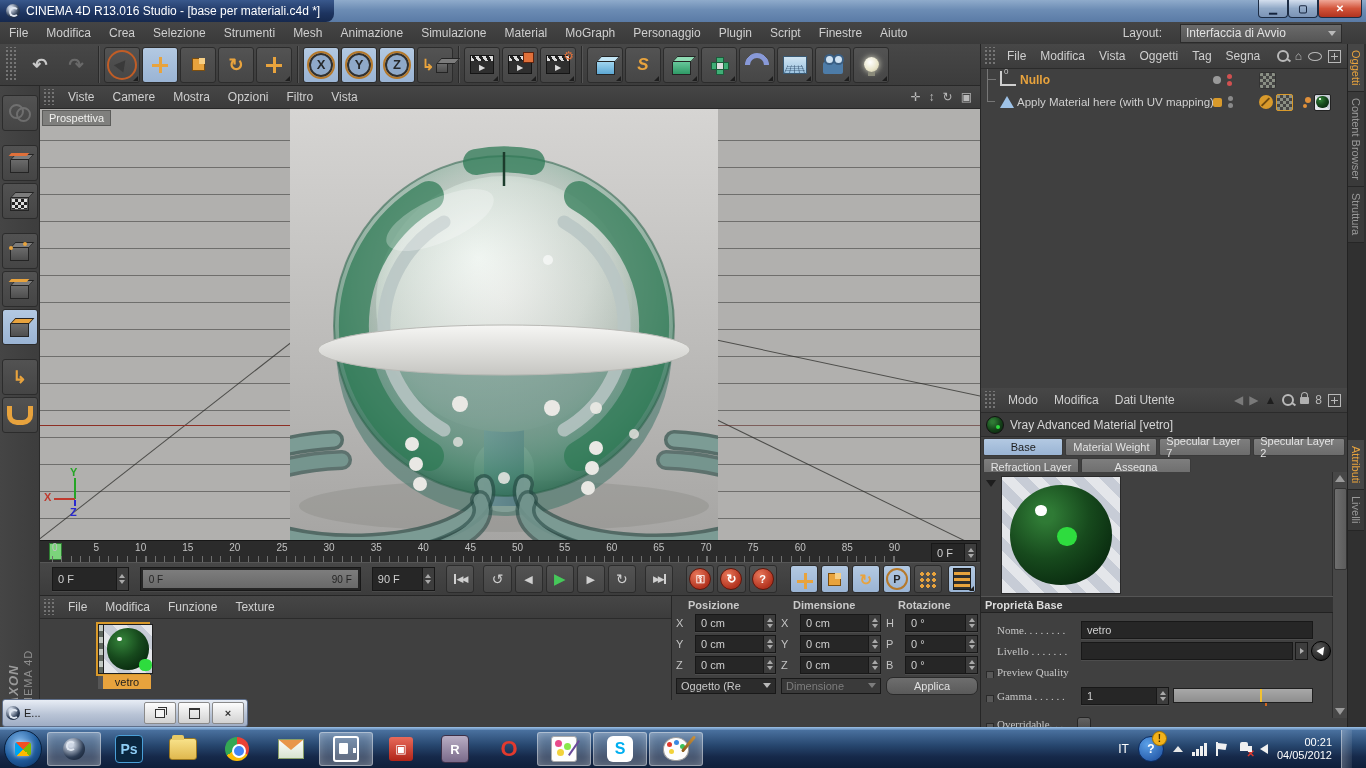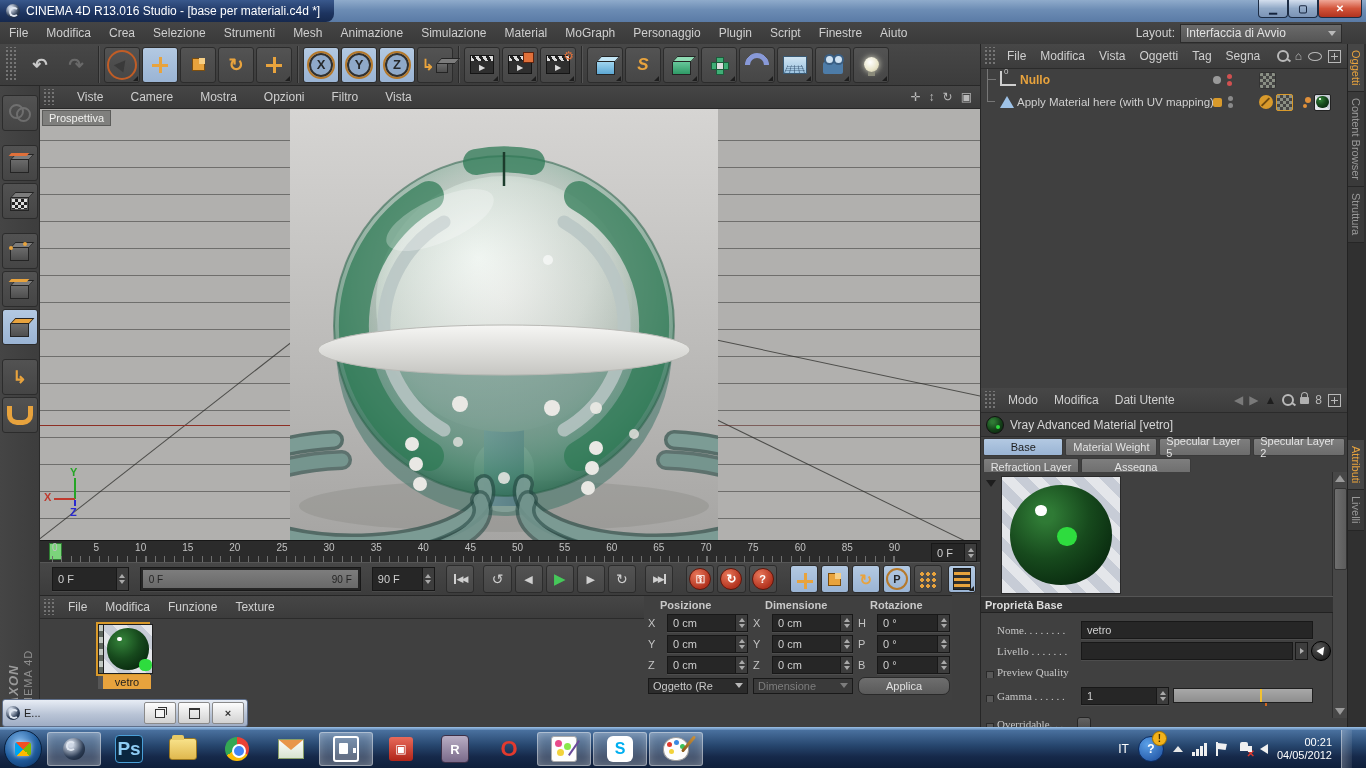--- a/index.html
+++ b/index.html
@@ -23,21 +23,21 @@
     border:2px solid #dfe6f0;border-right-color:transparent;}
   #wbtns{position:absolute;right:4px;top:0;display:flex;}
   .wbtn{width:28px;height:17px;border:1px solid #1c2c44;border-top:none;border-radius:0 0 4px 4px;
     background:linear-gradient(#cfdcec,#8ba4c4 50%,#70880a0);display:flex;align-items:center;justify-content:center;
     color:#14233c;font-size:10px;font-weight:bold;background:linear-gradient(#d4dfee,#90a8c6 50%,#7b94b6);}
   .wbtn.close{width:42px;background:linear-gradient(#f0a898,#d3543a 50%,#b03320);color:#fff;}
 
   
   #menubar{left:0;top:22px;width:1366px;height:22px;background:linear-gradient(#454545,#3a3a3a);
     border-bottom:1px solid #2a2a2a;display:flex;align-items:center;}
-  #layoutbox{margin-left:auto;display:flex;align-items:center;gap:5px;padding-right:24px;border-radius:6px;}
+  #layoutbox{margin-left:auto;display:flex;align-items:center;gap:18px;padding-right:24px;border-radius:6px;}
   #layoutdd{width:150px;height:17px;background:linear-gradient(#6a6a6a,#555);border:1px solid #2b2b2b;
     display:flex;align-items:center;padding:0 5px;color:#e2e2e2;}
   .dar{width:0;height:0;border-left:4px solid transparent;border-right:4px solid transparent;
     border-top:5px solid #b9b9b9;margin-left:auto;}
 
   
   #toolbar{left:0;top:44px;width:980px;height:42px;background:linear-gradient(#474747,#3c3c3c);
     border-bottom:1px solid #282828;display:flex;align-items:center;gap:2px;padding-left:2px;box-sizing:border-box;}
   .tbtn{height:34px;min-width:34px;background:linear-gradient(#535353,#464646);border:1px solid #2c2c2c;border-radius:3px;
     display:flex;align-items:center;justify-content:center;position:relative;color:#c9c9c9;}
@@ -104,21 +104,21 @@
   .globes::before{left:0;top:0;}.globes::after{right:0;bottom:0;}
   .magnet{width:16px;height:14px;border:5px solid #e8a33d;border-bottom:none;border-radius:10px 10px 0 0;transform:rotate(180deg);}
   #maxonbrand{left:0;top:598px;width:40px;height:120px;display:flex;justify-content:center;gap:1px;}
   #maxonbrand span{writing-mode:vertical-rl;transform:rotate(180deg);color:#8f8f8f;letter-spacing:1px;}
   #maxonbrand .mx{font-weight:bold;font-style:italic;font-size:13px;color:#9a9a9a;}
   #maxonbrand .cn{font-size:11px;}
 
   
   #viewport{left:40px;top:86px;width:940px;height:454px;background:#b1b0ae;overflow:hidden;}
   #vphead{position:absolute;left:0;top:0;width:100%;height:22px;background:linear-gradient(#464646,#3b3b3b);
-    border-bottom:1px solid #282828;display:flex;align-items:center;z-index:5;gap:9px;}
+    border-bottom:1px solid #282828;display:flex;align-items:center;z-index:5;}
   #vphead .icons{margin-left:auto;display:flex;gap:8px;padding-right:8px;color:#b9b9b9;font-size:12px;}
   #vpbadge{position:absolute;left:2px;top:24px;background:#7f7f7d;border:1px solid #5c5c5a;color:#f0f0ee;
     padding:1px 6px;font-size:11px;z-index:4;}
   #gridlines{position:absolute;left:0;top:28px;width:100%;height:412px;
     background:repeating-linear-gradient(to bottom,transparent 0 26px,rgba(45,45,43,.5) 26px 27px);}
   .diag{position:absolute;height:1px;background:rgba(35,35,33,.7);transform-origin:left center;}
   #redline{position:absolute;left:0;top:339px;width:252px;height:1px;background:#8d2f24;}
   #redline2{position:absolute;left:676px;top:339px;width:264px;height:1px;background:rgba(90,40,35,.6);}
   #render{position:absolute;left:250px;top:22px;width:428px;height:432px;}
   
@@ -174,21 +174,21 @@
   .checker{background-image:linear-gradient(45deg,#5e665e 25%,transparent 25%,transparent 75%,#5e665e 75%),
     linear-gradient(45deg,#5e665e 25%,transparent 25%,transparent 75%,#5e665e 75%);
     background-size:12px 12px;background-position:0 0,6px 6px;background-color:#c3c9c3;}
   .greensphere{position:relative;background:repeating-linear-gradient(45deg,#e4e6ea 0 10px,#c7ccd6 10px 20px);overflow:hidden;}
   .greensphere::before{content:"";position:absolute;left:7%;top:7%;width:86%;height:86%;border-radius:50%;
     background:radial-gradient(circle at 35% 30%,#2f7a35 8%,#174a1d 45%,#0a2c10 78%,#051d09);}
   .greensphere::after{content:"";position:absolute;left:28%;top:24%;width:10%;height:10%;border-radius:50%;background:#fff;
     box-shadow:26px 26px 0 4px #2edc3e;}
 
   
-  #coordmgr{left:644px;top:595px;width:308px;height:105px;background:#404040;border-top:1px solid #262626;box-sizing:border-box;
+  #coordmgr{left:672px;top:595px;width:308px;height:105px;background:#404040;border-top:1px solid #262626;box-sizing:border-box;
     padding:3px 6px 0 4px;}
   #coordgrid{display:grid;grid-template-columns:100px 100px 92px;column-gap:5px;row-gap:3px;}
   .chead{font-size:11px;color:#cicic1;color:#c9c9c9;font-weight:bold;padding-left:12px;}
   .crow{display:flex;align-items:center;gap:3px;}
   .crow .lab{width:8px;font-size:11px;color:#c3c3c3;}
   .crow .well{flex:1;height:16px;}
   .cfoot{height:17px;display:flex;align-items:center;justify-content:center;font-size:11px;}
   .ddbtn{width:100%;height:16px;background:#2c2c2c;border:1px solid #191919;color:#c9c9c9;display:flex;align-items:center;padding:0 4px;box-sizing:border-box;}
   .ddbtn.dis{color:#7d7d7d;background:#3a3a3a;}
   .applybtn{width:100%;height:16px;background:linear-gradient(#6e6e6e,#5a5a5a);border:1px solid #2a2a2a;border-radius:7px;
@@ -292,21 +292,21 @@
   #taskbar{left:0;top:730px;width:1366px;height:38px;
     background:linear-gradient(#4a719f,#27476f 40%,#16294a 70%,#0e1f3a);display:flex;align-items:center;}
   #orb{width:36px;height:36px;margin:0 4px;border-radius:50%;
     background:radial-gradient(circle at 40% 30%,#7db4e8,#1f5c9e 55%,#0a2c58);border:1px solid #08203e;
     display:flex;align-items:center;justify-content:center;}
   #orb .flag{width:16px;height:14px;border-radius:3px;
     background:conic-gradient(from -45deg,#f25022 0 25%,#7fba00 0 50%,#ffb900 0 75%,#00a4ef 0);
     transform:rotate(0deg);box-shadow:0 0 4px rgba(255,255,255,.6);}
   .task{width:52px;height:32px;margin:0 1px;border-radius:3px;display:flex;align-items:center;justify-content:center;}
   .task.running{background:rgba(255,255,255,.22);border:1px solid rgba(255,255,255,.45);box-shadow:inset 0 0 8px rgba(255,255,255,.25);}
-  .ticon{width:26px;height:26px;border-radius:4px;display:flex;align-items:center;justify-content:center;font-weight:bold;font-size:19px;}
+  .ticon{width:26px;height:26px;border-radius:4px;display:flex;align-items:center;justify-content:center;font-weight:bold;font-size:14px;}
   .ti-ps{background:#0a2740;color:#8ecdf4;border:1px solid #4aa0d8;}
   .ti-folder{width:26px;height:20px;background:linear-gradient(#f8e28a,#e0b84e);border-radius:3px;position:relative;border:1px solid #9a7820;}
   .ti-folder::before{content:"";position:absolute;left:2px;top:-4px;width:12px;height:5px;background:#e8ca66;border-radius:2px 2px 0 0;}
   .ti-chrome{width:24px;height:24px;border-radius:50%;background:conic-gradient(#ea4335 0 33%,#fbbc05 0 66%,#34a853 0);position:relative;}
   .ti-chrome::after{content:"";position:absolute;left:7px;top:7px;width:10px;height:10px;border-radius:50%;background:#4285f4;border:2px solid #fff;}
   .ti-mail{width:24px;height:18px;background:linear-gradient(#fdfdfd,#d8e4d0);border:1px solid #8aa06a;position:relative;}
   .ti-mail::after{content:"";position:absolute;left:0;top:0;border-left:12px solid transparent;border-right:12px solid transparent;border-top:10px solid #e8964a;}
   .ti-cam{width:22px;height:22px;border:2px solid #fff;border-radius:3px;position:relative;background:rgba(255,255,255,.15);}
   .ti-cam::after{content:"";position:absolute;left:4px;top:5px;width:9px;height:11px;background:#fff;border-radius:1px;box-shadow:11px 2px 0 -3px #fff;}
   .ti-redcube{width:24px;height:24px;background:linear-gradient(#e86a5a,#b02418);border-radius:3px;display:flex;align-items:center;justify-content:center;color:#fff;font-size:12px;}
@@ -931,21 +931,21 @@
         </div>
       </div>
       <div id="attrtitle">
         <span class="minisphere"></span>
         <span>Vray Advanced Material [vetro]</span>
       </div>
       <div id="mtabs">
         <div class="mtrow">
           <span class="mtab sel" style="width:82px;">Base</span>
           <span class="mtab" style="width:96px;">Material Weight</span>
-          <span class="mtab" style="width:96px;">Specular Layer 5</span>
+          <span class="mtab" style="width:96px;">Specular Layer 7</span>
           <span class="mtab" style="width:96px;">Specular Layer 2</span>
         </div>
         <div class="mtrow">
           <span class="mtab" style="width:82px;">Refraction Layer</span>
           <span class="mtab" style="width:96px;">Assegna</span>
         </div>
       </div>
       <div id="prevzone">
         <span id="prevtri"></span>
         <div id="matpreview" class="greensphere"></div>

